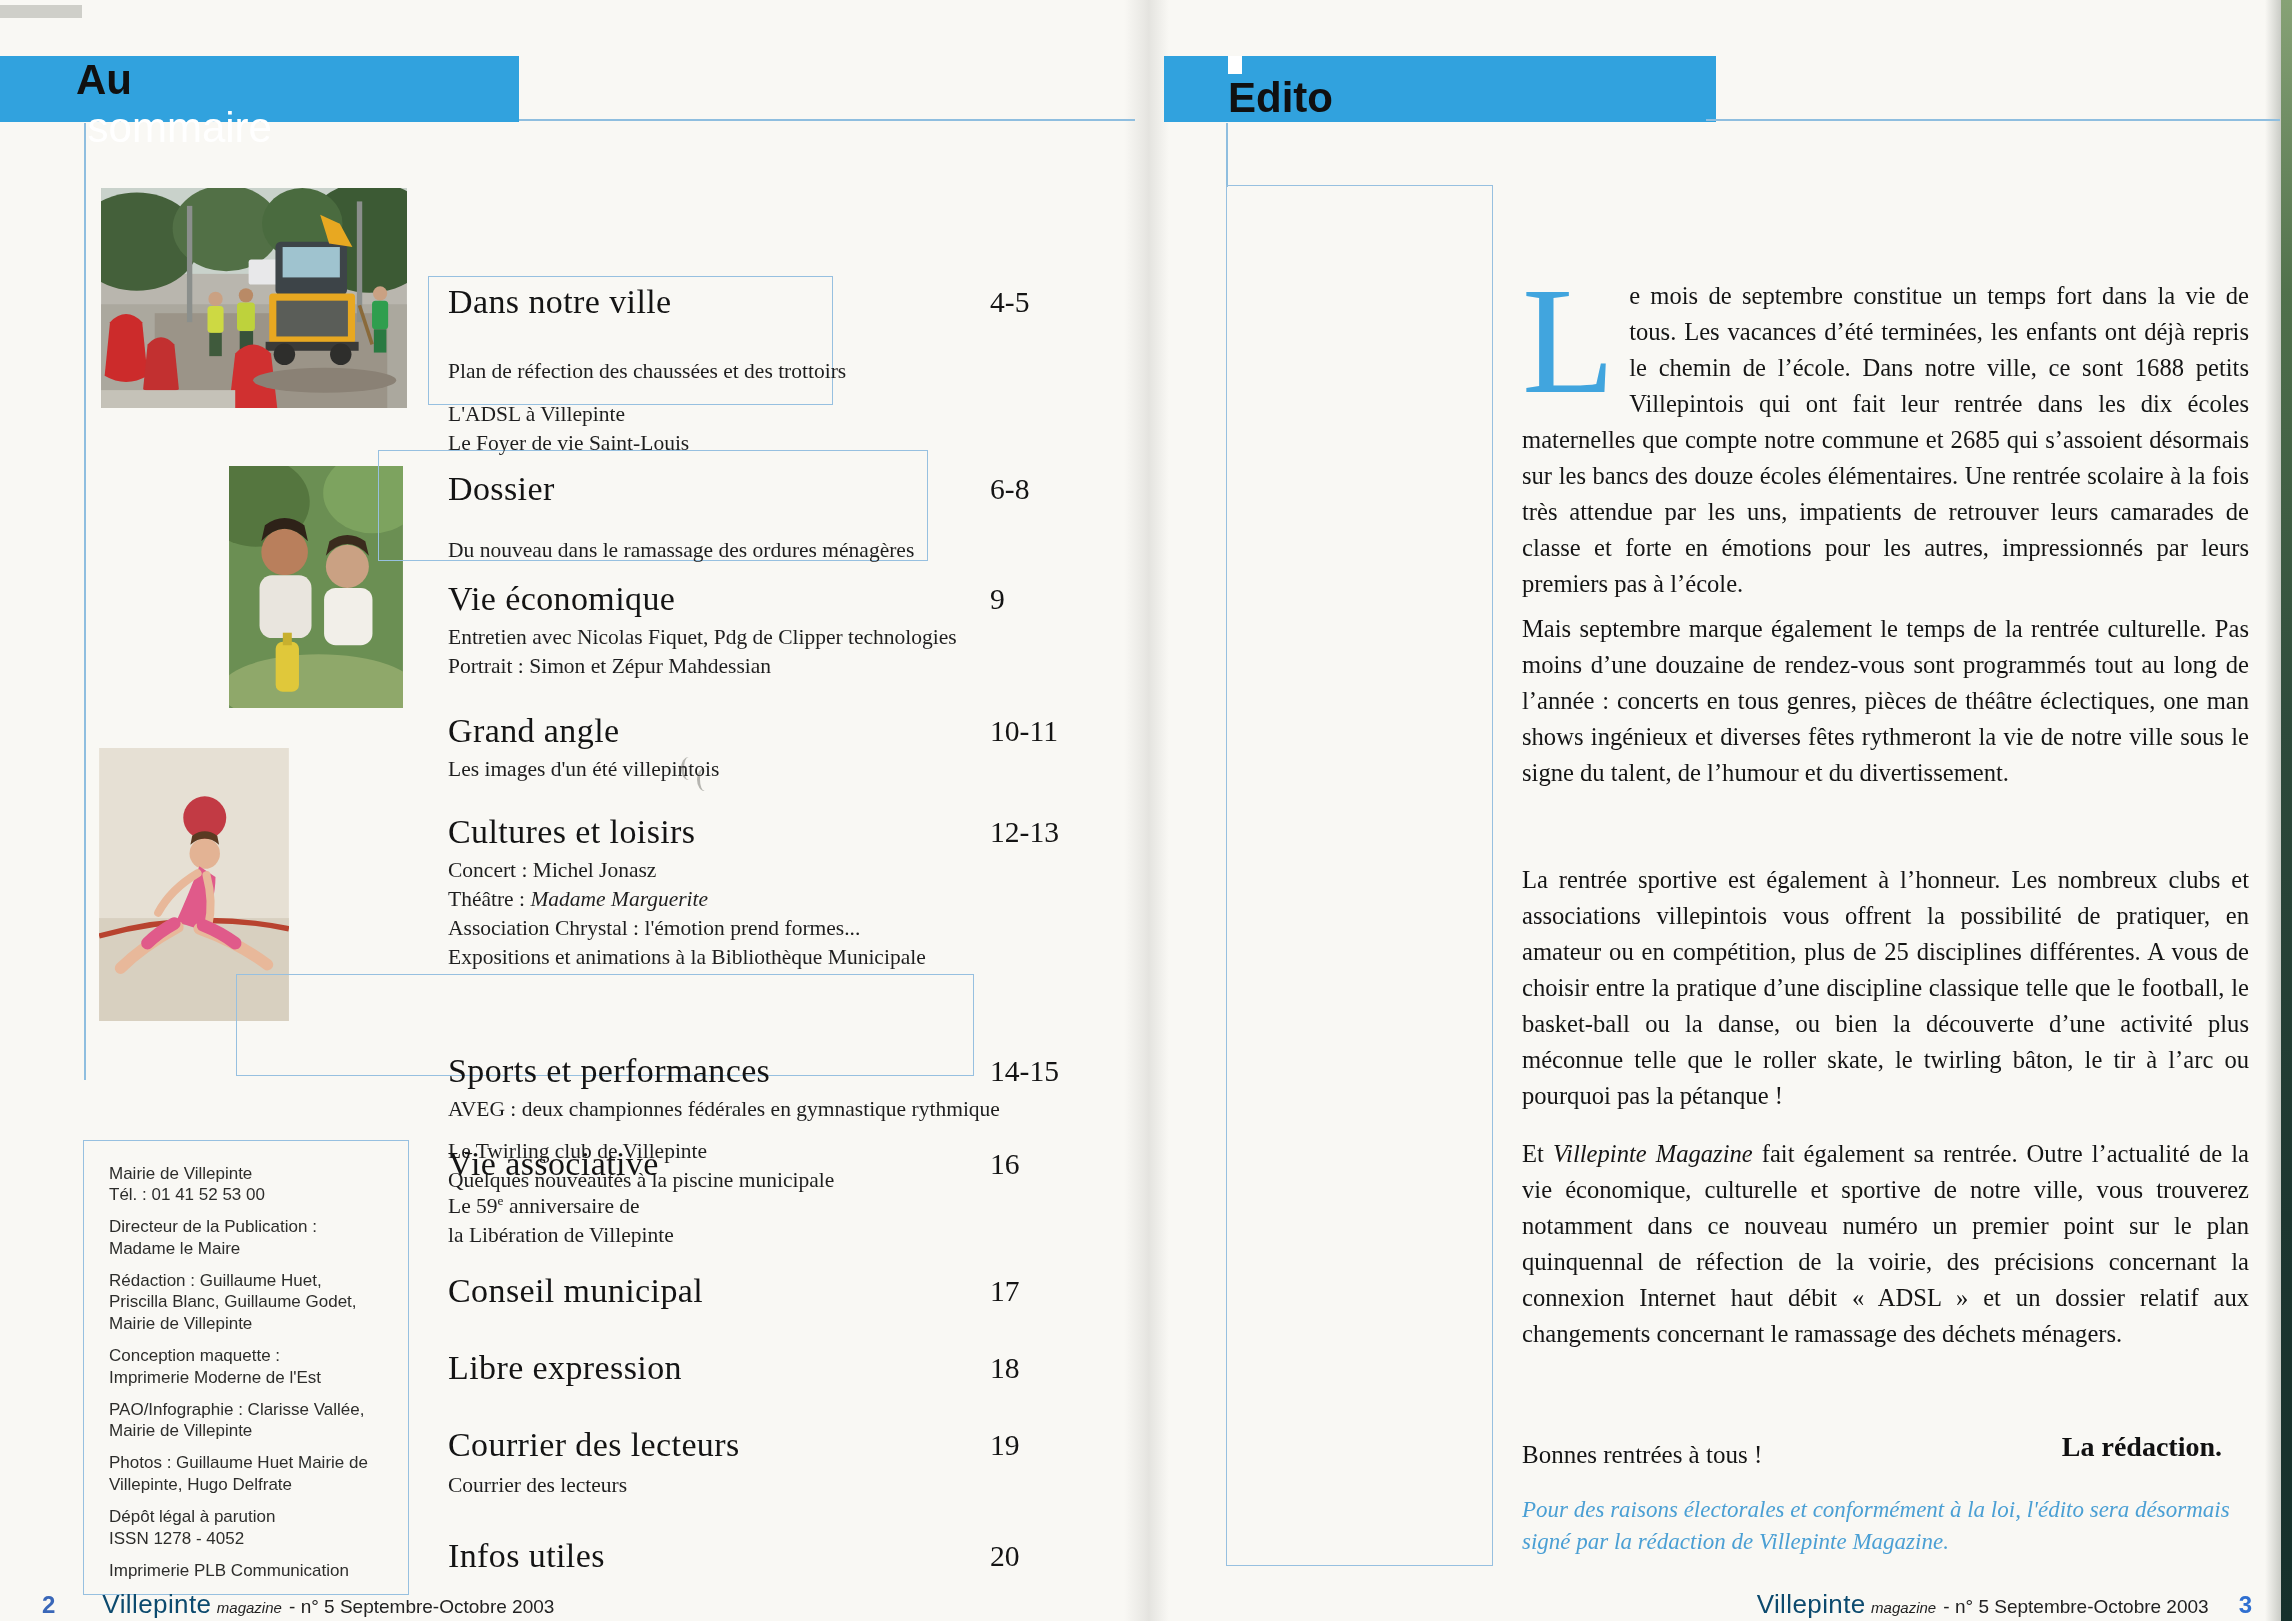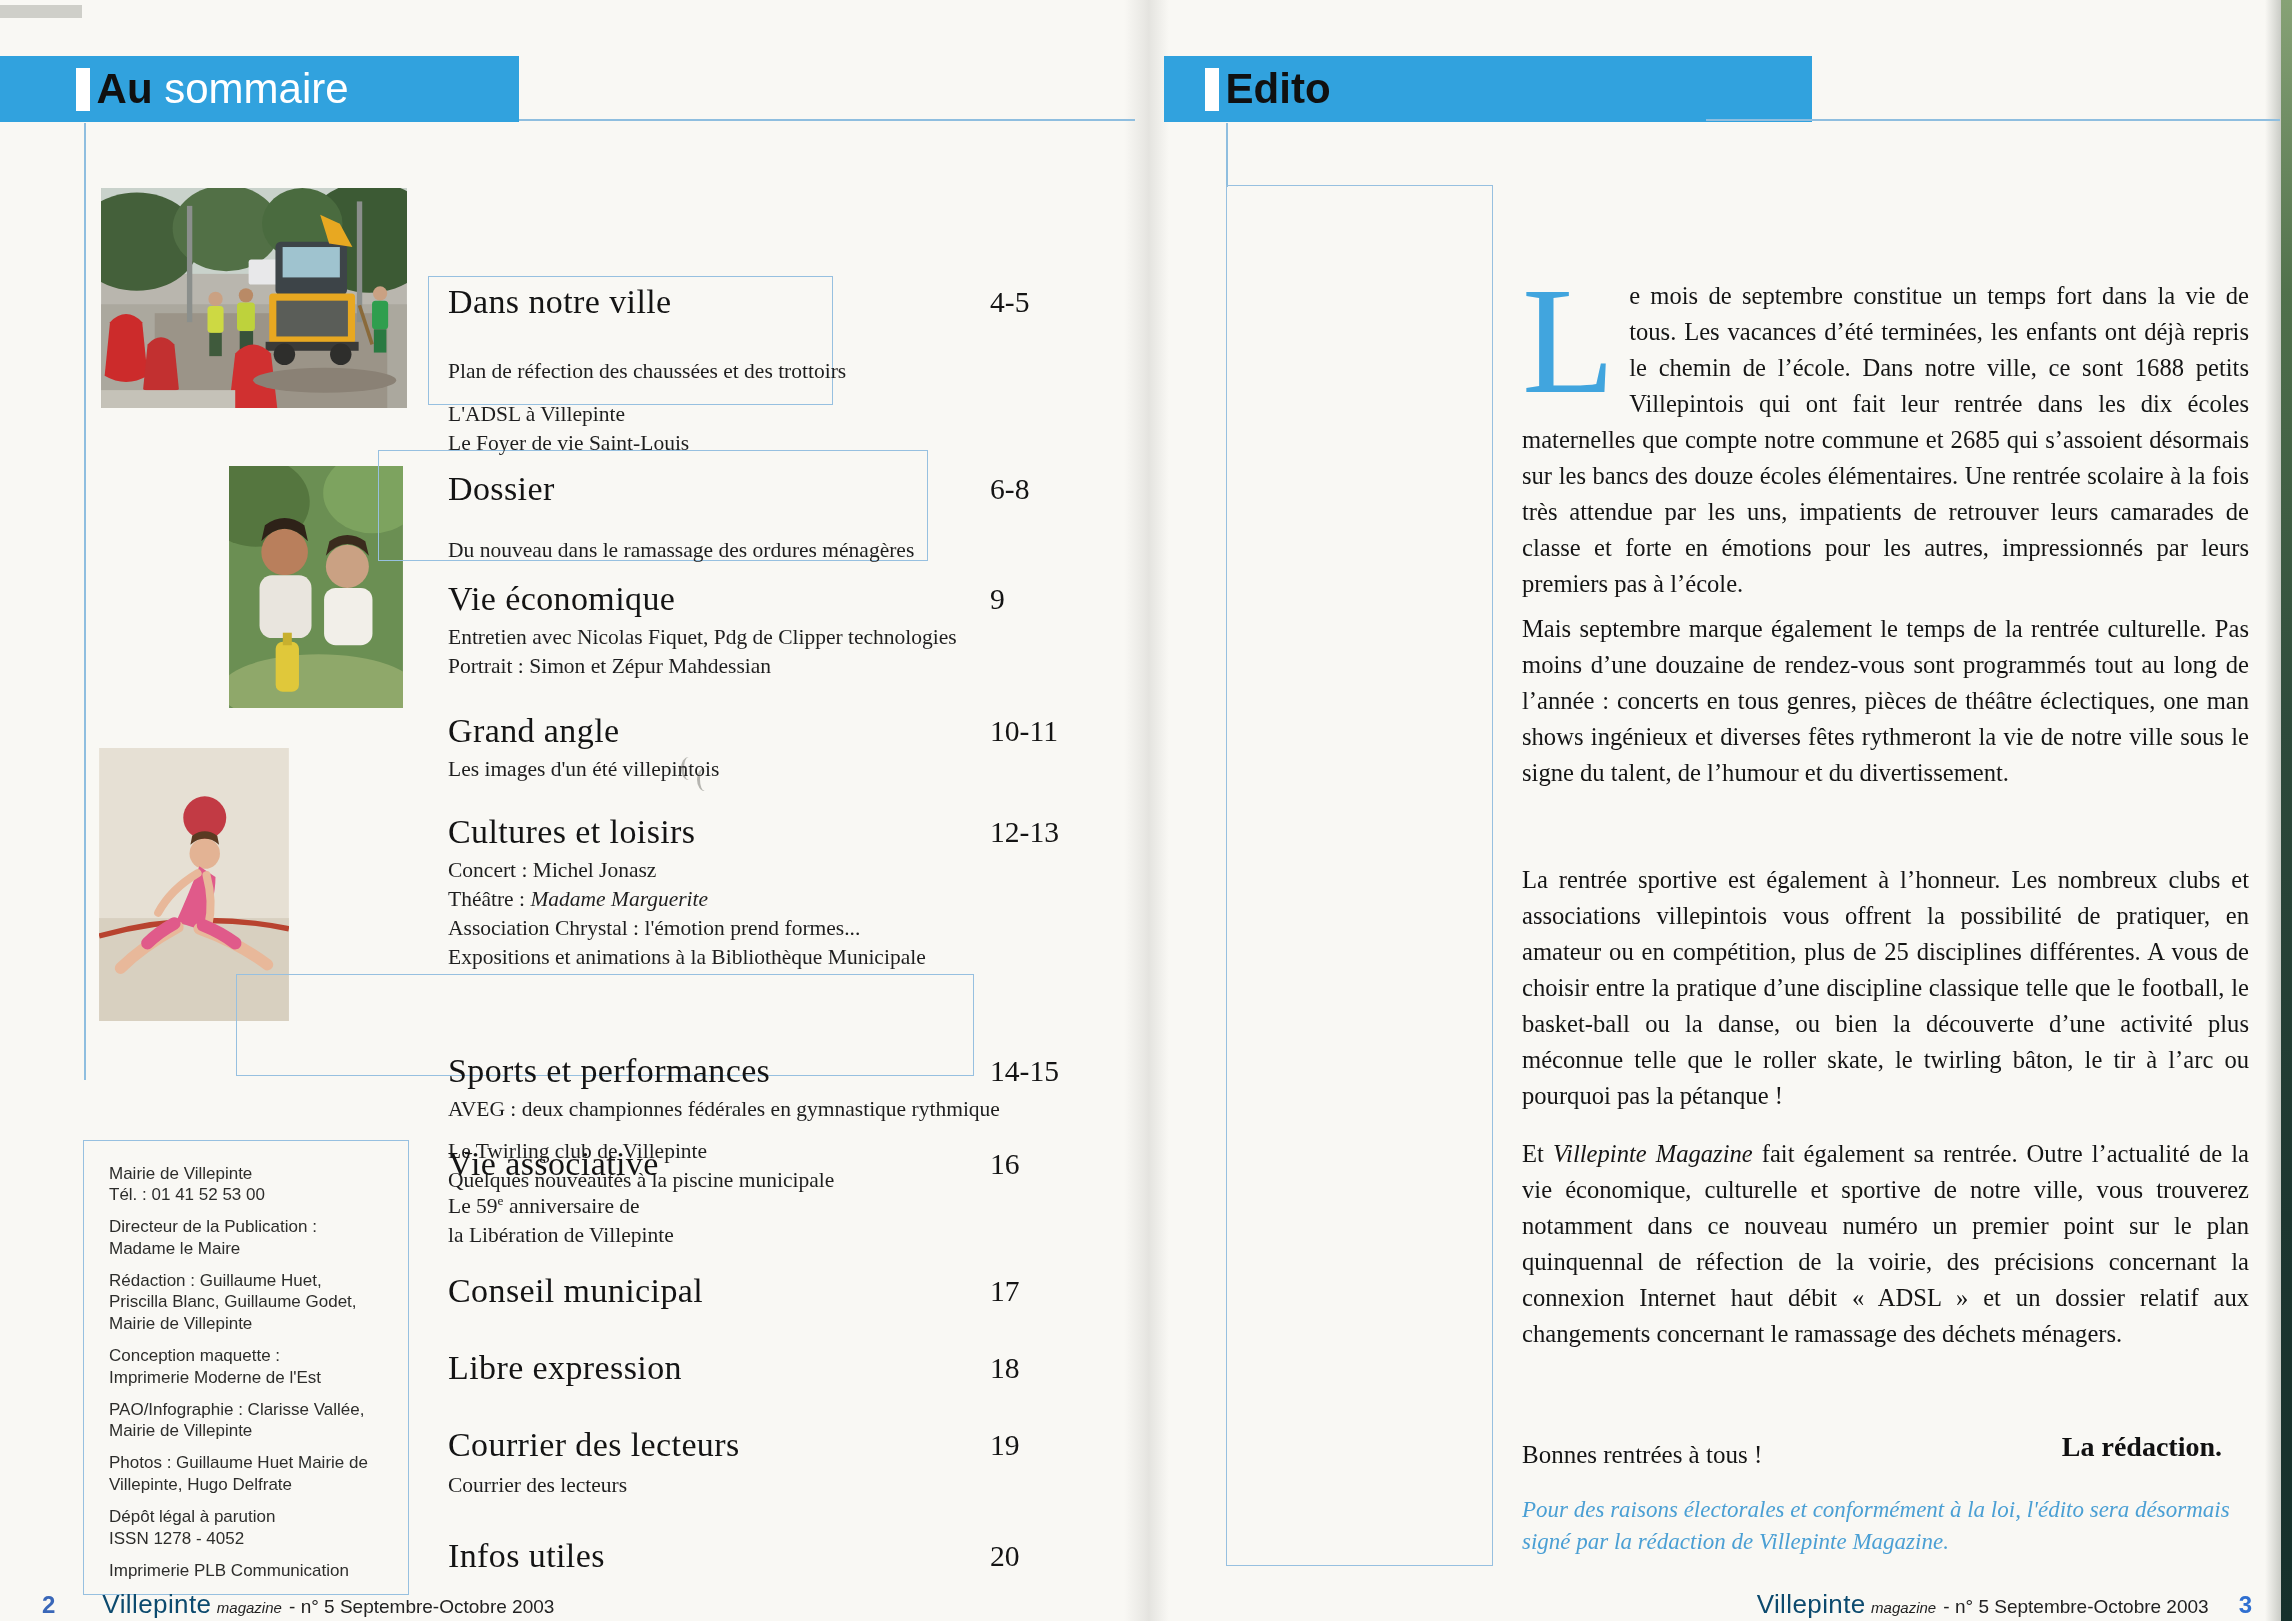--- a/index.html
+++ b/index.html
@@ -9,21 +9,21 @@
   .gutter{position:absolute;top:0;left:1124px;width:45px;height:1621px;
           background:linear-gradient(to right,rgba(0,0,0,0) 0%,rgba(90,90,85,0.10) 45%,rgba(120,120,115,0.16) 55%,rgba(0,0,0,0) 100%);}
   .edge-strip{position:absolute;top:0;right:0;width:12.5px;height:1621px;
           background:linear-gradient(180deg,#87a276 0%,#51714c 18%,#2e4a3b 45%,#1d3630 75%,#16302b 100%);}
   .edge-shadow{position:absolute;top:0;right:12.5px;width:16px;height:1621px;
           background:linear-gradient(to right,rgba(0,0,0,0),rgba(60,70,60,0.25));}
   .top-smudge{position:absolute;left:0;top:5.4px;width:82px;height:12.5px;background:#b9b8b2;opacity:.65;}
   .scan-mark{position:absolute;width:12.5px;height:23px;border-left:3.6px solid #9a9a94;border-radius:50% 0 0 50%;opacity:.7;}
 
   
-  .bar{position:absolute;top:56px;height:66px;background:#31a2de;display:flex;align-items:center;}
+  .bar{position:absolute;top:56px;height:66px;background:#31a2de;display:flex;flex-direction:column;}
   .bar .tick{width:14.3px;height:43px;background:#ffffff;margin-right:6.3px;}
   .bar .t-bold{font-size:42px;font-weight:bold;color:#101010;letter-spacing:0;}
   .bar .t-light{font-size:42px;font-weight:400;color:#ffffff;margin-left:11.6px;}
   .hrule{position:absolute;height:1.8px;background:#8fbedf;}
   .vrule{position:absolute;width:1.8px;background:#8fbedf;}
   .frame{position:absolute;border:1.8px solid #97c0e0;background:transparent;pointer-events:none;}
 
   
   .toc-sec{position:absolute;left:448px;width:681px;}
   .toc-title{font-family:"Liberation Serif",serif;font-size:34px;color:#141414;letter-spacing:0.4px;}
@@ -264,21 +264,21 @@
     <div class="footer" style="left:42px;">
       <span class="pg-num">2</span>
       <span class="f-brand" style="margin-left:47px;">Villepinte</span>
       <span class="f-mag">magazine</span>
       <span class="f-issue">- n° 5 Septembre-Octobre 2003</span>
     </div>
   </div>
 
   <div>
 
-    <div class="bar" style="left:1164px;width:648px;padding-left:41px;box-sizing:border-box;">
+    <div class="bar" style="left:1164px;width:552px;padding-left:64px;box-sizing:border-box;">
       <span class="tick"></span>
       <span class="t-bold">Edito</span>
     </div>
     <div class="hrule" style="left:1706px;top:119px;width:574px;"></div>
     <div class="vrule" style="left:1226px;top:123px;height:64px;"></div>
     <div class="frame" style="left:1226px;top:185px;width:265px;height:1379px;"></div>
 
     <div class="edito-col" style="top:278px;">
       <p class="edito-p"><span class="dropcap">L</span><span>e mois de septembre constitue un temps fort dans la vie de tous. Les vacances d’été terminées, les enfants ont déjà repris le chemin de l’école. Dans notre ville, ce sont 1688 petits Villepintois qui ont fait leur rentrée dans les dix écoles maternelles que compte notre commune et 2685 qui s’assoient désormais sur les bancs des douze écoles élémentaires. Une rentrée scolaire à la fois très attendue par les uns, impatients de retrouver leurs camarades de classe et forte en émotions pour les autres, impressionnés par leurs premiers pas à l’école.</span></p>
     </div>

